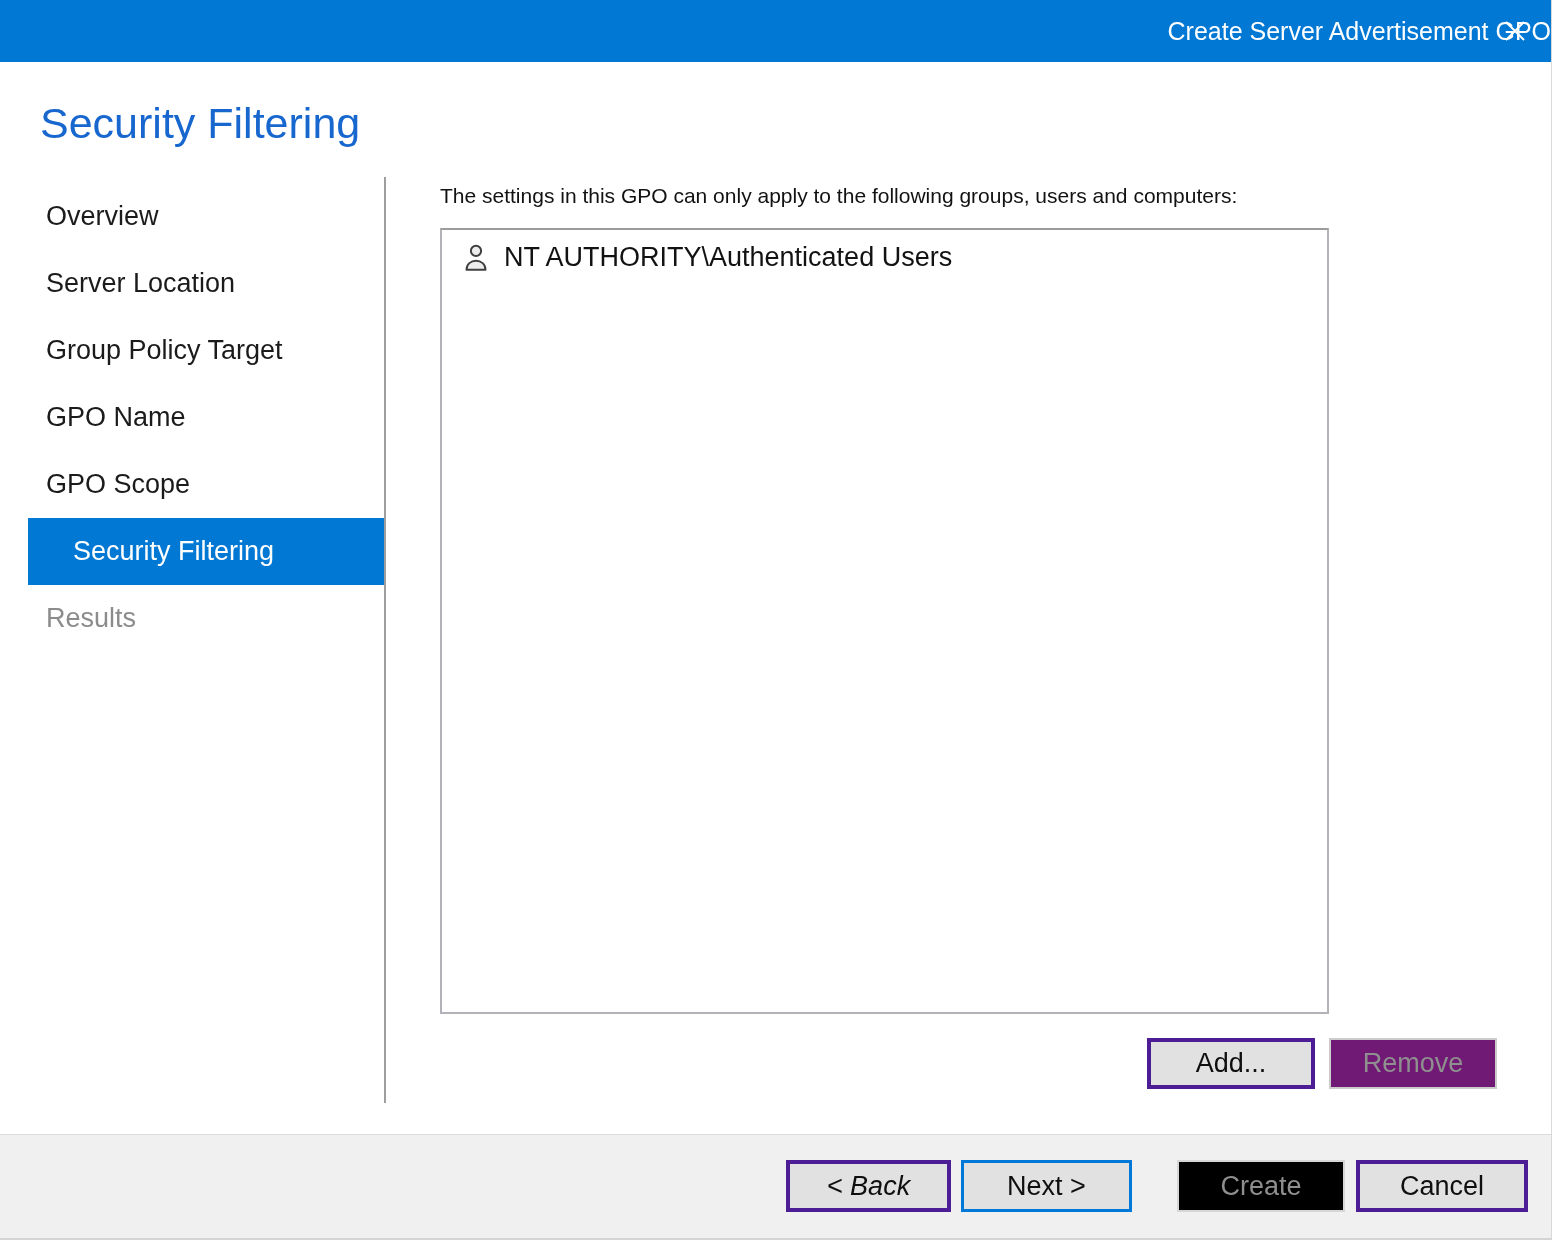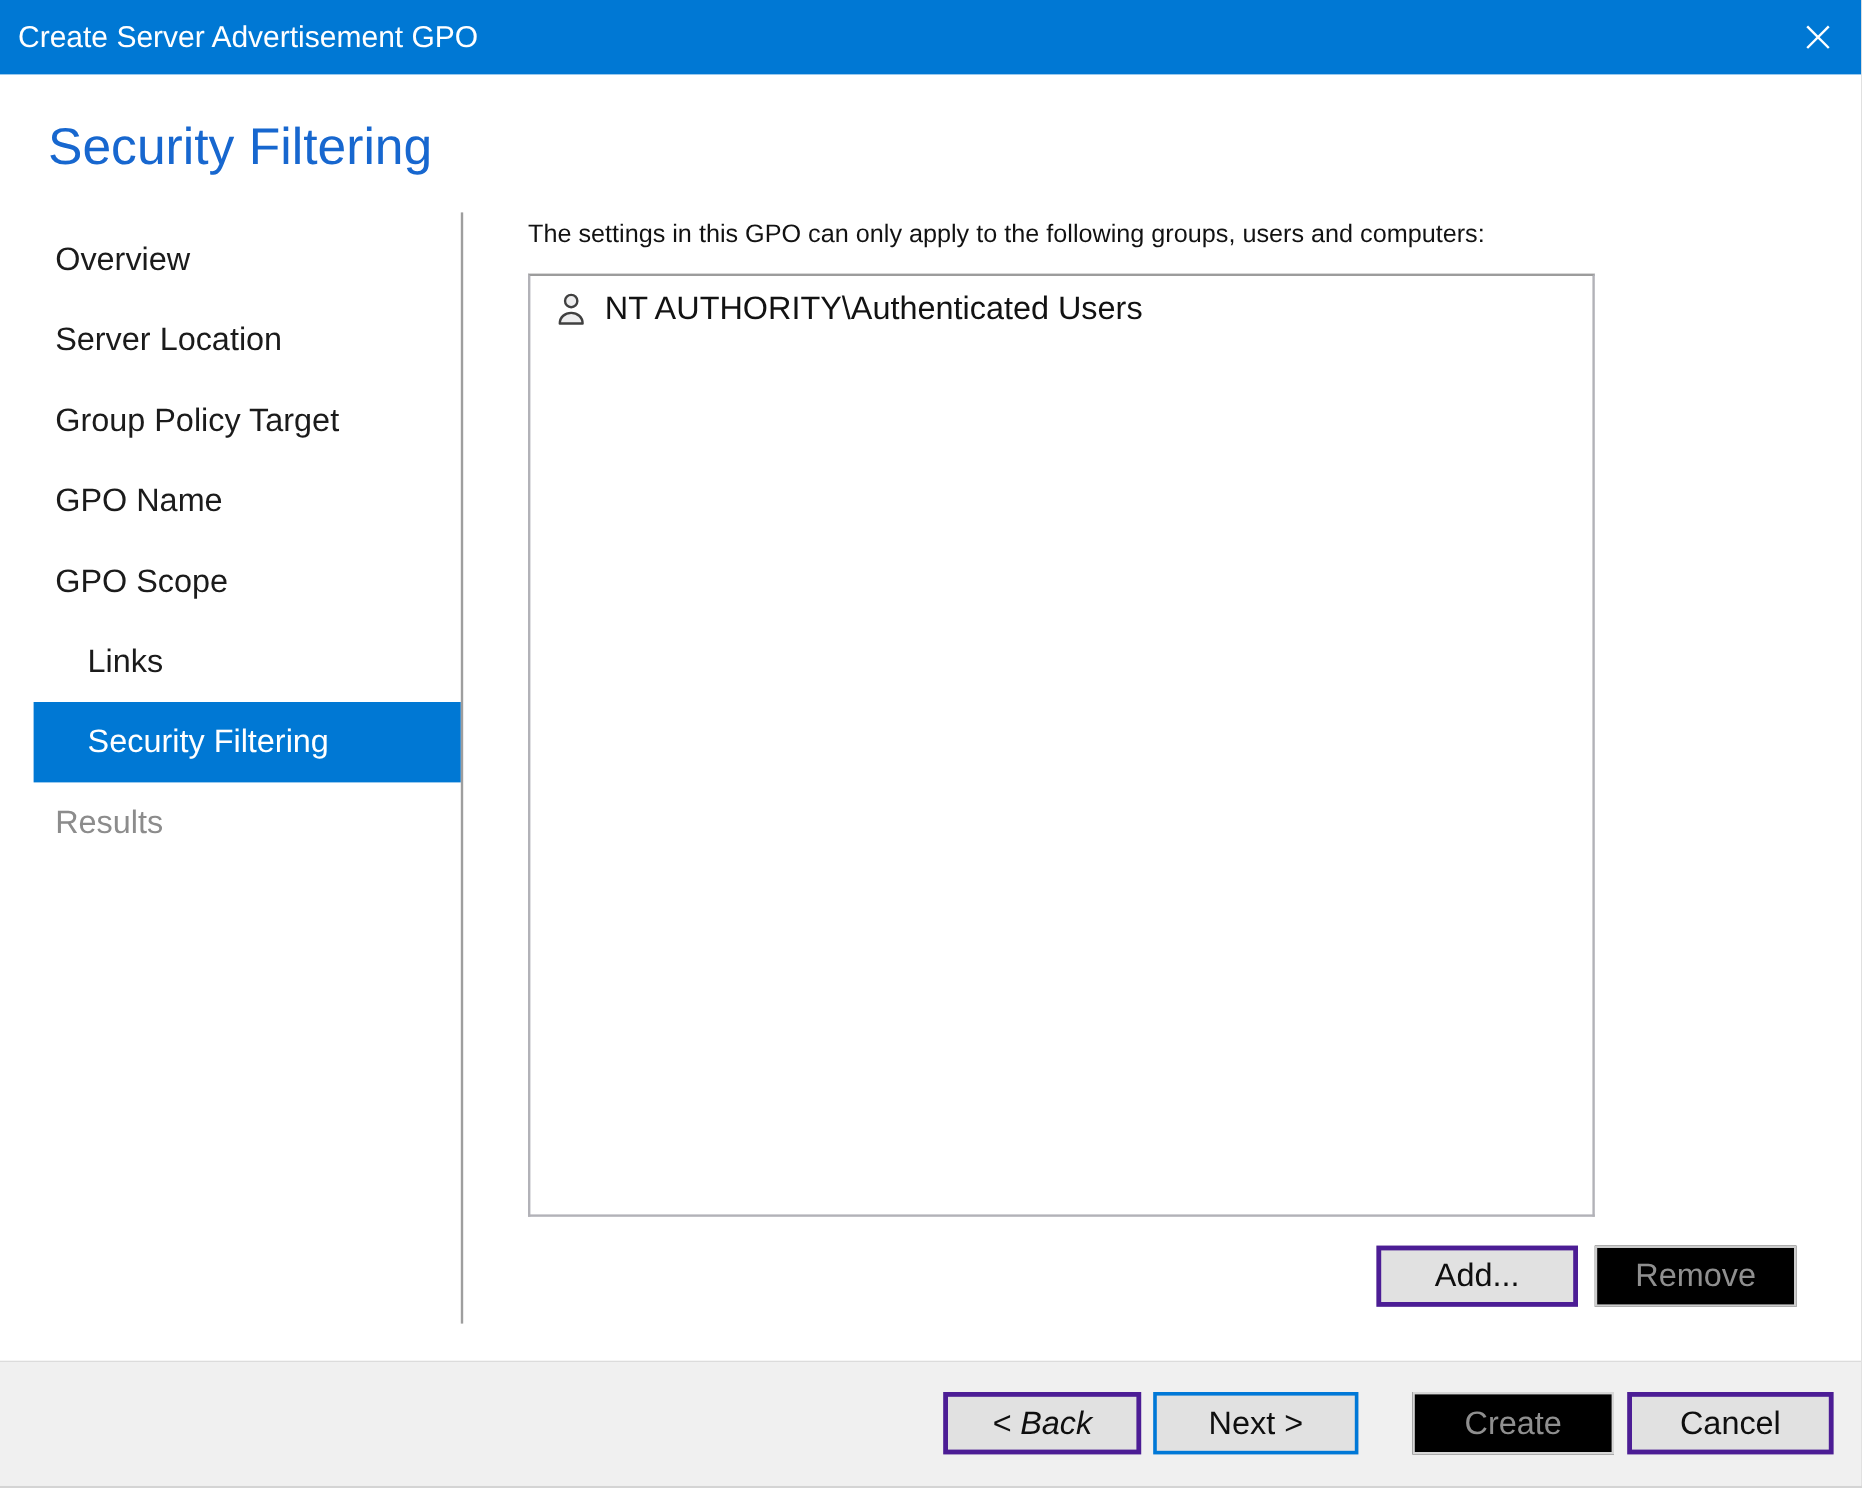--- a/index.html
+++ b/index.html
@@ -9,21 +9,21 @@
     position:relative; width:1552px; height:1240px; background:#ffffff;
     box-sizing:border-box; overflow:hidden;
     border-right:1px solid #d9d9d9; border-bottom:2px solid #d4d4d4;
   }
 
   
   .titlebar {
     position:absolute; left:0; top:0; right:0; height:62px;
     background:#0078d4; color:#ffffff;
     display:flex; align-items:center; padding-left:15px; box-sizing:border-box;
-    font-size:25px; font-weight:400;
+    font-size:25px; font-weight:400;justify-content:flex-end;
   }
   .close-btn {
     position:absolute; right:8px; top:0; width:56px; height:62px;
     display:flex; align-items:center; justify-content:center;
     background:transparent; border:none; cursor:pointer; color:#fff;
   }
 
   
   .page-heading {
     position:absolute; left:40px; top:99px;
@@ -65,21 +65,21 @@
   
   .btn {
     position:absolute; box-sizing:border-box; height:52px;
     display:flex; align-items:center; justify-content:center;
     font-family:"Liberation Sans", sans-serif; font-size:27px;
     background:#e1e1e1; border:4px solid #4c1d95; color:#0f0f0f; cursor:pointer;
     padding:0;
   }
   .btn.default { border:3px solid #0078d7; }
   .btn:disabled, .btn.disabled {
-    background:#000000; border:2px solid #cccccc; color:#8f8f8f; cursor:default;
+    background:#701a75; border:2px solid #cccccc; color:#8f8f8f; cursor:default;
   }
   .btn.create-btn:disabled { background:#000000; border-color:#d6d6d6; }
 
   #addBtn    { left:1147px; top:1038px; width:168px; height:51px; }
   #removeBtn { left:1329px; top:1038px; width:168px; height:51px; }
 
   
   .footer {
     position:absolute; left:0; right:0; bottom:0; height:104px;
     background:#f0f0f0; border-top:1px solid #dcdcdc; box-sizing:border-box;
@@ -117,23 +117,20 @@
     </div>
     <div class="side-item">
       <span>Group Policy Target</span>
     </div>
     <div class="side-item">
       <span>GPO Name</span>
     </div>
     <div class="side-item">
       <span>GPO Scope</span>
     </div>
-    <div class="side-item sub">
-      <span>Links</span>
-    </div>
     <div class="side-item sub selected">
       <span>Security Filtering</span>
     </div>
     <div class="side-item disabled">
       <span>Results</span>
     </div>
   </nav>
 
   <div class="v-divider"></div>
 

